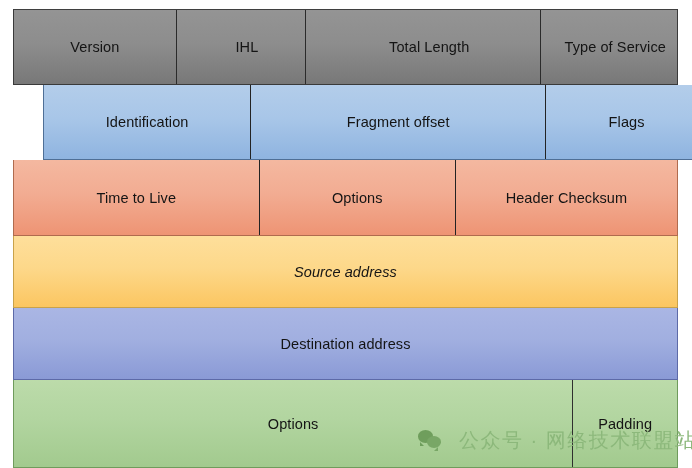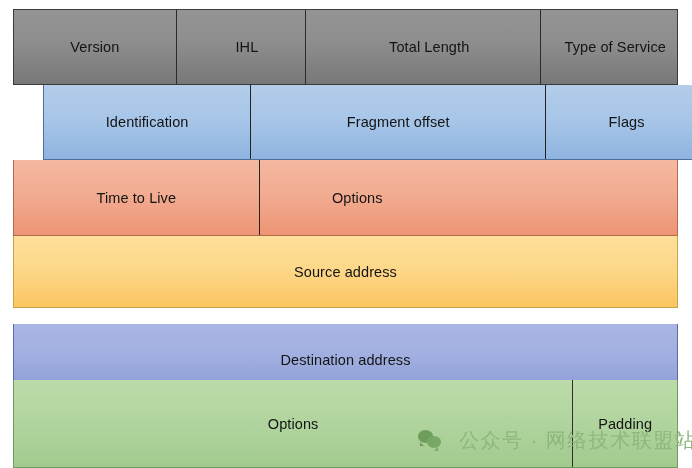--- a/index.html
+++ b/index.html
@@ -80,22 +80,22 @@
   .cell + .cell {
     border-left: 1px solid #232323;
   }
   .row-gray .cell + .cell { border-left: 1px solid #2b2b2b; padding-left: 12px; }
   .row-green .cell + .cell { border-left: 1px solid #2f2f2f; }
 
   
   #row1 { top: 0px;   height: 76px; }
   #row2 { top: 76px;  height: 75px; }
   #row3 { top: 151px; height: 76px; }
-  #row4 { top: 227px; height: 72px; }
-  #row5 { top: 299px; height: 72px; margin-top: 16px; }
+  #row4 { top: 227px; height: 72px; font-style: italic; }
+  #row5 { top: 299px; height: 72px; }
   #row6 { top: 371px; height: 88px; }
 
   
   .watermark {
     position: absolute;
     left: 418px;
     top: 430px;
     display: flex;
     align-items: center;
     gap: 17px;
@@ -164,20 +164,21 @@
 
     <div class="row row-blue" id="row2">
       <div class="cell" style="width:31.1%">Identification</div>
       <div class="cell" style="width:44.5%">Fragment offset</div>
       <div class="cell" style="width:24.4%">Flags</div>
     </div>
 
     <div class="row row-salmon" id="row3">
       <div class="cell" style="width:36.9%">Time to Live</div>
       <div class="cell" style="width:29.6%">Options</div>
+      <div class="cell" style="width:33.5%">Header Checksum</div>
     </div>
 
     <div class="row row-yellow" id="row4">
       <div class="cell" style="width:100%">Source address</div>
     </div>
 
     <div class="row row-periwinkle" id="row5">
       <div class="cell" style="width:100%">Destination address</div>
     </div>
 

